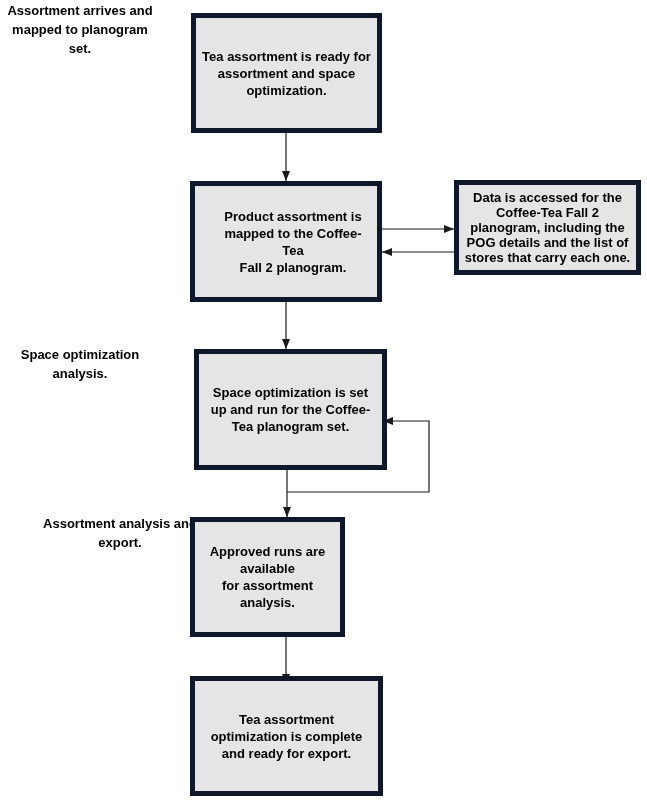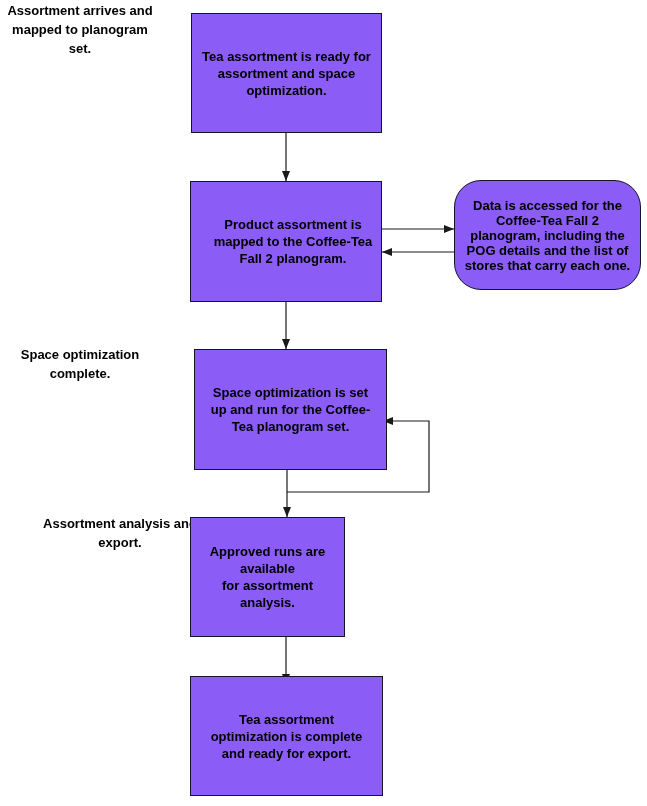--- a/index.html
+++ b/index.html
@@ -9,22 +9,22 @@
     height: 806px;
     background: #ffffff;
     font-family: Liberation Sans, sans-serif;
     font-weight: bold;
     color: #000000;
     overflow: hidden;
   }
   .flow-box {
     position: absolute;
     box-sizing: border-box;
-    border: 1px solid #0f172a;
-    background: #8b5cf6;
+    border: 5px solid #0f172a;
+    background: #e5e5e5;
     display: flex;
     align-items: center;
     justify-content: center;
     text-align: center;
     font-size: 13px;
     line-height: 17px;
     white-space: pre-line;
     padding: 2px 6px;
   }
   .flow-box.side { line-height: 15px; padding: 2px 2px; }
@@ -61,21 +61,21 @@
     <line x1="286" y1="636" x2="286" y2="684" stroke="#1a1a1a" stroke-width="1.2" marker-end="url(#arrow)"></line>
     <line x1="382" y1="229" x2="454" y2="229" stroke="#1a1a1a" stroke-width="1.2" marker-end="url(#arrow)"></line>
     <line x1="454" y1="252" x2="382" y2="252" stroke="#1a1a1a" stroke-width="1.2" marker-end="url(#arrow)"></line>
     <polyline points="287,492 429,492 429,421 383,421" fill="none" stroke="#1a1a1a" stroke-width="1.2" marker-end="url(#arrow)"></polyline>
   </svg>
 
   <div class="side-label" style="top:1px;">Assortment arrives and
 mapped to planogram
 set.</div>
   <div class="side-label" style="top:345px;">Space optimization
-complete.</div>
+analysis.</div>
   <div class="side-label" style="top:514px;margin-left:40px;">Assortment analysis and
 export.</div>
 
   <div class="flow-box" style="left:191px; top:13px; width:191px; height:120px;">Tea assortment is ready for
 assortment and space
 optimization.</div>
 
   <div class="flow-box" style="left:190px; top:181px; width:192px; height:121px;padding-left:20px;">Product assortment is
 mapped to the Coffee-Tea
 Fall 2 planogram.</div>
@@ -84,19 +84,19 @@
 up and run for the Coffee-
 Tea planogram set.</div>
 
   <div class="flow-box" style="left:190px; top:517px; width:155px; height:120px;">Approved runs are available
 for assortment analysis.</div>
 
   <div class="flow-box" style="left:190px; top:676px; width:193px; height:120px;">Tea assortment
 optimization is complete
 and ready for export.</div>
 
-  <div class="flow-box side" style="left:454px; top:180px; width:187px; height:110px;border-radius:27px;">Data is accessed for the
+  <div class="flow-box side" style="left:454px; top:180px; width:187px; height:95px;">Data is accessed for the
 Coffee-Tea Fall 2
 planogram, including the
 POG details and the list of
 stores that carry each one.</div>
 
 </div>
 
 </body></html>

